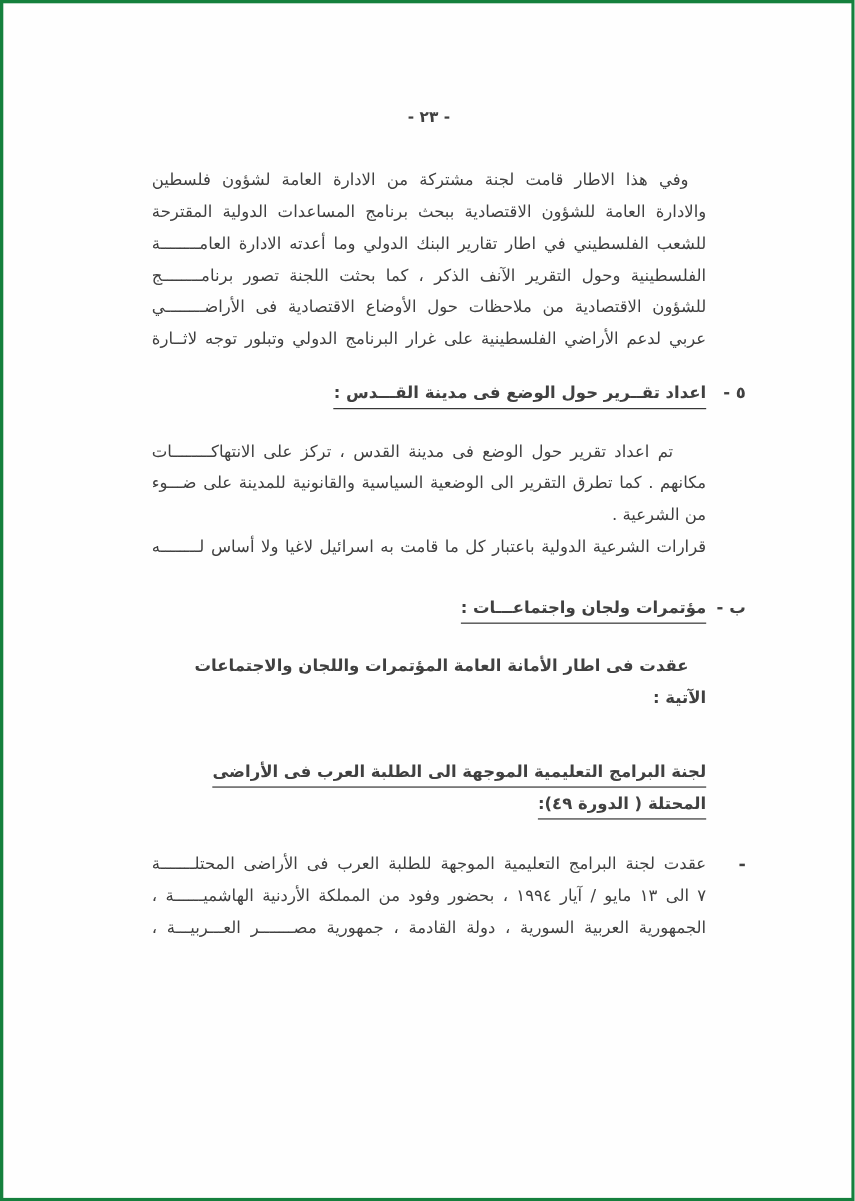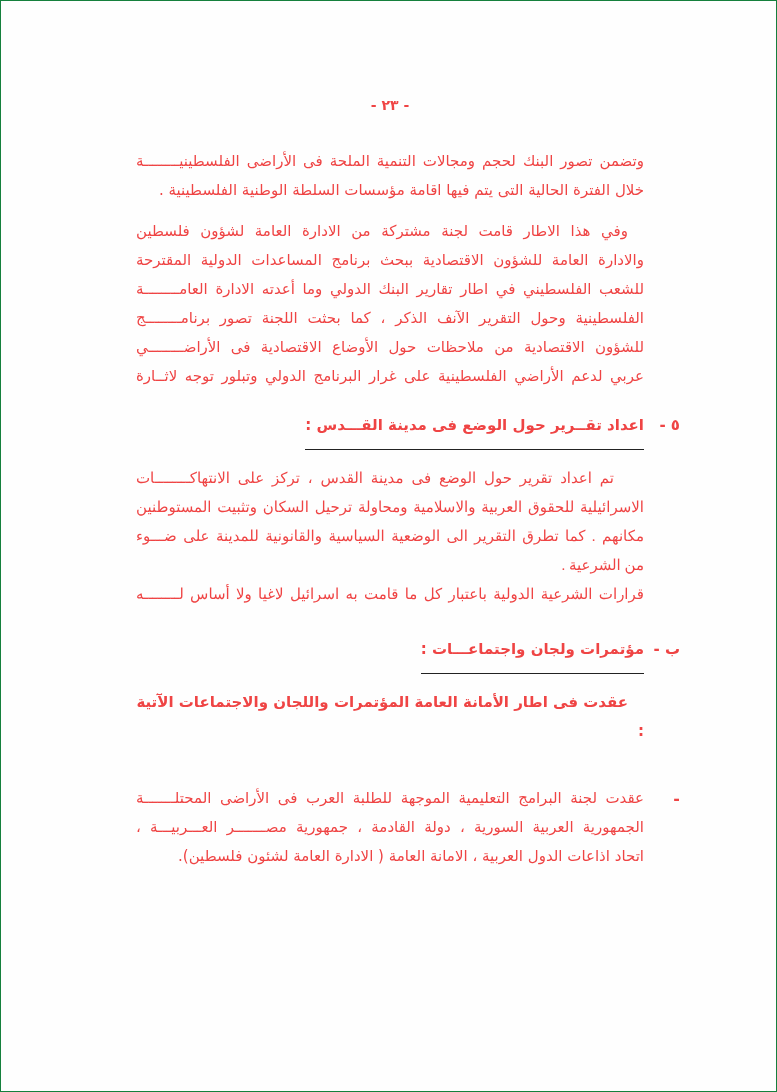--- a/index.html
+++ b/index.html
@@ -7,25 +7,25 @@
     padding: 0;
     background: #f2f1ef;
     font-family: "DejaVu Sans", sans-serif;
   }
   .page {
     position: relative;
     width: 777px;
     height: 1092px;
     margin: 0 auto;
     background: #fefefe;
-    border: 1px solid #15803d;
+    border: 3px solid #15803d;
     box-sizing: border-box;
     padding: 96px 132px 0 135px;
     direction: rtl;
-    color: #ef4444;
+    color: #404040;
     overflow: hidden;
   }
   .page-number {
     text-align: center;
     font-size: 14px;
     letter-spacing: 2px;
     margin-bottom: 34px;
     font-weight: bold;
   }
   .para { margin: 0 0 12px 0; }
@@ -50,80 +50,78 @@
   }
   .hang { margin-right: -36px; }
   .marker {
     display: inline-block;
     width: 36px;
     font-weight: bold;
     vertical-align: top;
   }
   .underlined {
     border-bottom: 1.5px solid #222;
-    padding-bottom: 15px;
+    padding-bottom: 5px;
   }
   .heading-wide { margin: 30px 0 26px 0; }
 
   .hang-list {
     display: flex;
     margin-right: -36px;
     margin-bottom: 0;
   }
   .hang-list .marker { flex: 0 0 36px; line-height: 29px; }
   .hang-list .lines { flex: 1 1 auto; min-width: 0; }
 
   .gap-sm { margin-bottom: 20px; }
-  .gap-md { margin-bottom: 26px; font-family: Liberation Serif, serif; }
+  .gap-md { margin-bottom: 26px; }
   .gap-lg { margin-bottom: 38px; font-weight: bold; }
 </style>
 </head>
 <body>
 
 <div class="page">
 
   <div class="page-number">- ٢٣ -</div>
 
-  <div class="para">
-    <div class="line just">وتضمن تصور البنك لحجم ومجالات التنمية الملحة فى الأراضى الفلسطينيــــــــة</div>
-    <div class="line">خلال الفترة الحالية التى يتم فيها اقامة مؤسسات السلطة الوطنية الفلسطينية .</div>
-  </div>
 
   <div class="para gap-sm">
     <div class="line just indent-sm">وفي هذا الاطار قامت لجنة مشتركة من الادارة العامة لشؤون فلسطين</div>
     <div class="line just">والادارة العامة للشؤون الاقتصادية ببحث برنامج المساعدات الدولية المقترحة</div>
     <div class="line just">للشعب الفلسطيني في اطار تقارير البنك الدولي وما أعدته الادارة العامــــــــة</div>
     <div class="line just">الفلسطينية وحول التقرير الآنف الذكر ، كما بحثت اللجنة تصور برنامــــــــج</div>
     <div class="line just">للشؤون الاقتصادية من ملاحظات حول الأوضاع الاقتصادية فى الأراضــــــــي</div>
     <div class="line just">عربي لدعم الأراضي الفلسطينية على غرار البرنامج الدولي وتبلور توجه لاثــارة</div>
   </div>
 
   <div class="heading hang">
     <span class="marker">٥ -</span><span class="underlined">اعداد تقــرير حول الوضع فى مدينة القـــدس :</span>
   </div>
 
   <div class="para gap-md">
     <div class="line just indent">تم اعداد تقرير حول الوضع فى مدينة القدس ، تركز على الانتهاكــــــــات</div>
-    <div class="line just">الاسرائيلية للحقوق العربية والاسلامية ومحاولة ترحيل السكان وتثبيت المستوطنين</div>
     <div class="line just">مكانهم . كما تطرق التقرير الى الوضعية السياسية والقانونية للمدينة على ضـــوء</div>
     <div class="line">من الشرعية .</div>
     <div class="line just">قرارات الشرعية الدولية باعتبار كل ما قامت به اسرائيل لاغيا ولا أساس لــــــــه</div>
   </div>
 
   <div class="heading hang">
     <span class="marker">ب -</span><span class="underlined">مؤتمرات ولجان واجتماعـــات :</span>
   </div>
 
   <div class="para gap-lg">
     <div class="line indent-sm">عقدت فى اطار الأمانة العامة  المؤتمرات واللجان والاجتماعات الآتية :</div>
   </div>
 
+  <div class="heading heading-wide">
+    <span class="underlined">لجنة البرامج التعليمية الموجهة الى الطلبة العرب فى الأراضى المحتلة ( الدورة ٤٩):</span>
+  </div>
 
   <div class="para hang-list">
     <span class="marker">-</span>
     <div class="lines">
       <div class="line just">عقدت لجنة البرامج التعليمية الموجهة للطلبة العرب فى الأراضى المحتلـــــــة</div>
+      <div class="line just">٧ الى ١٣ مايو / آيار ١٩٩٤ ، بحضور وفود من المملكة الأردنية الهاشميــــــة ،</div>
       <div class="line just">الجمهورية العربية السورية ، دولة القادمة ، جمهورية مصـــــــر العـــربيـــة ،</div>
-      <div class="line">اتحاد اذاعات الدول العربية ، الامانة العامة ( الادارة العامة لشئون فلسطين).</div>
     </div>
   </div>
 
 </div>
 
 </body></html>

